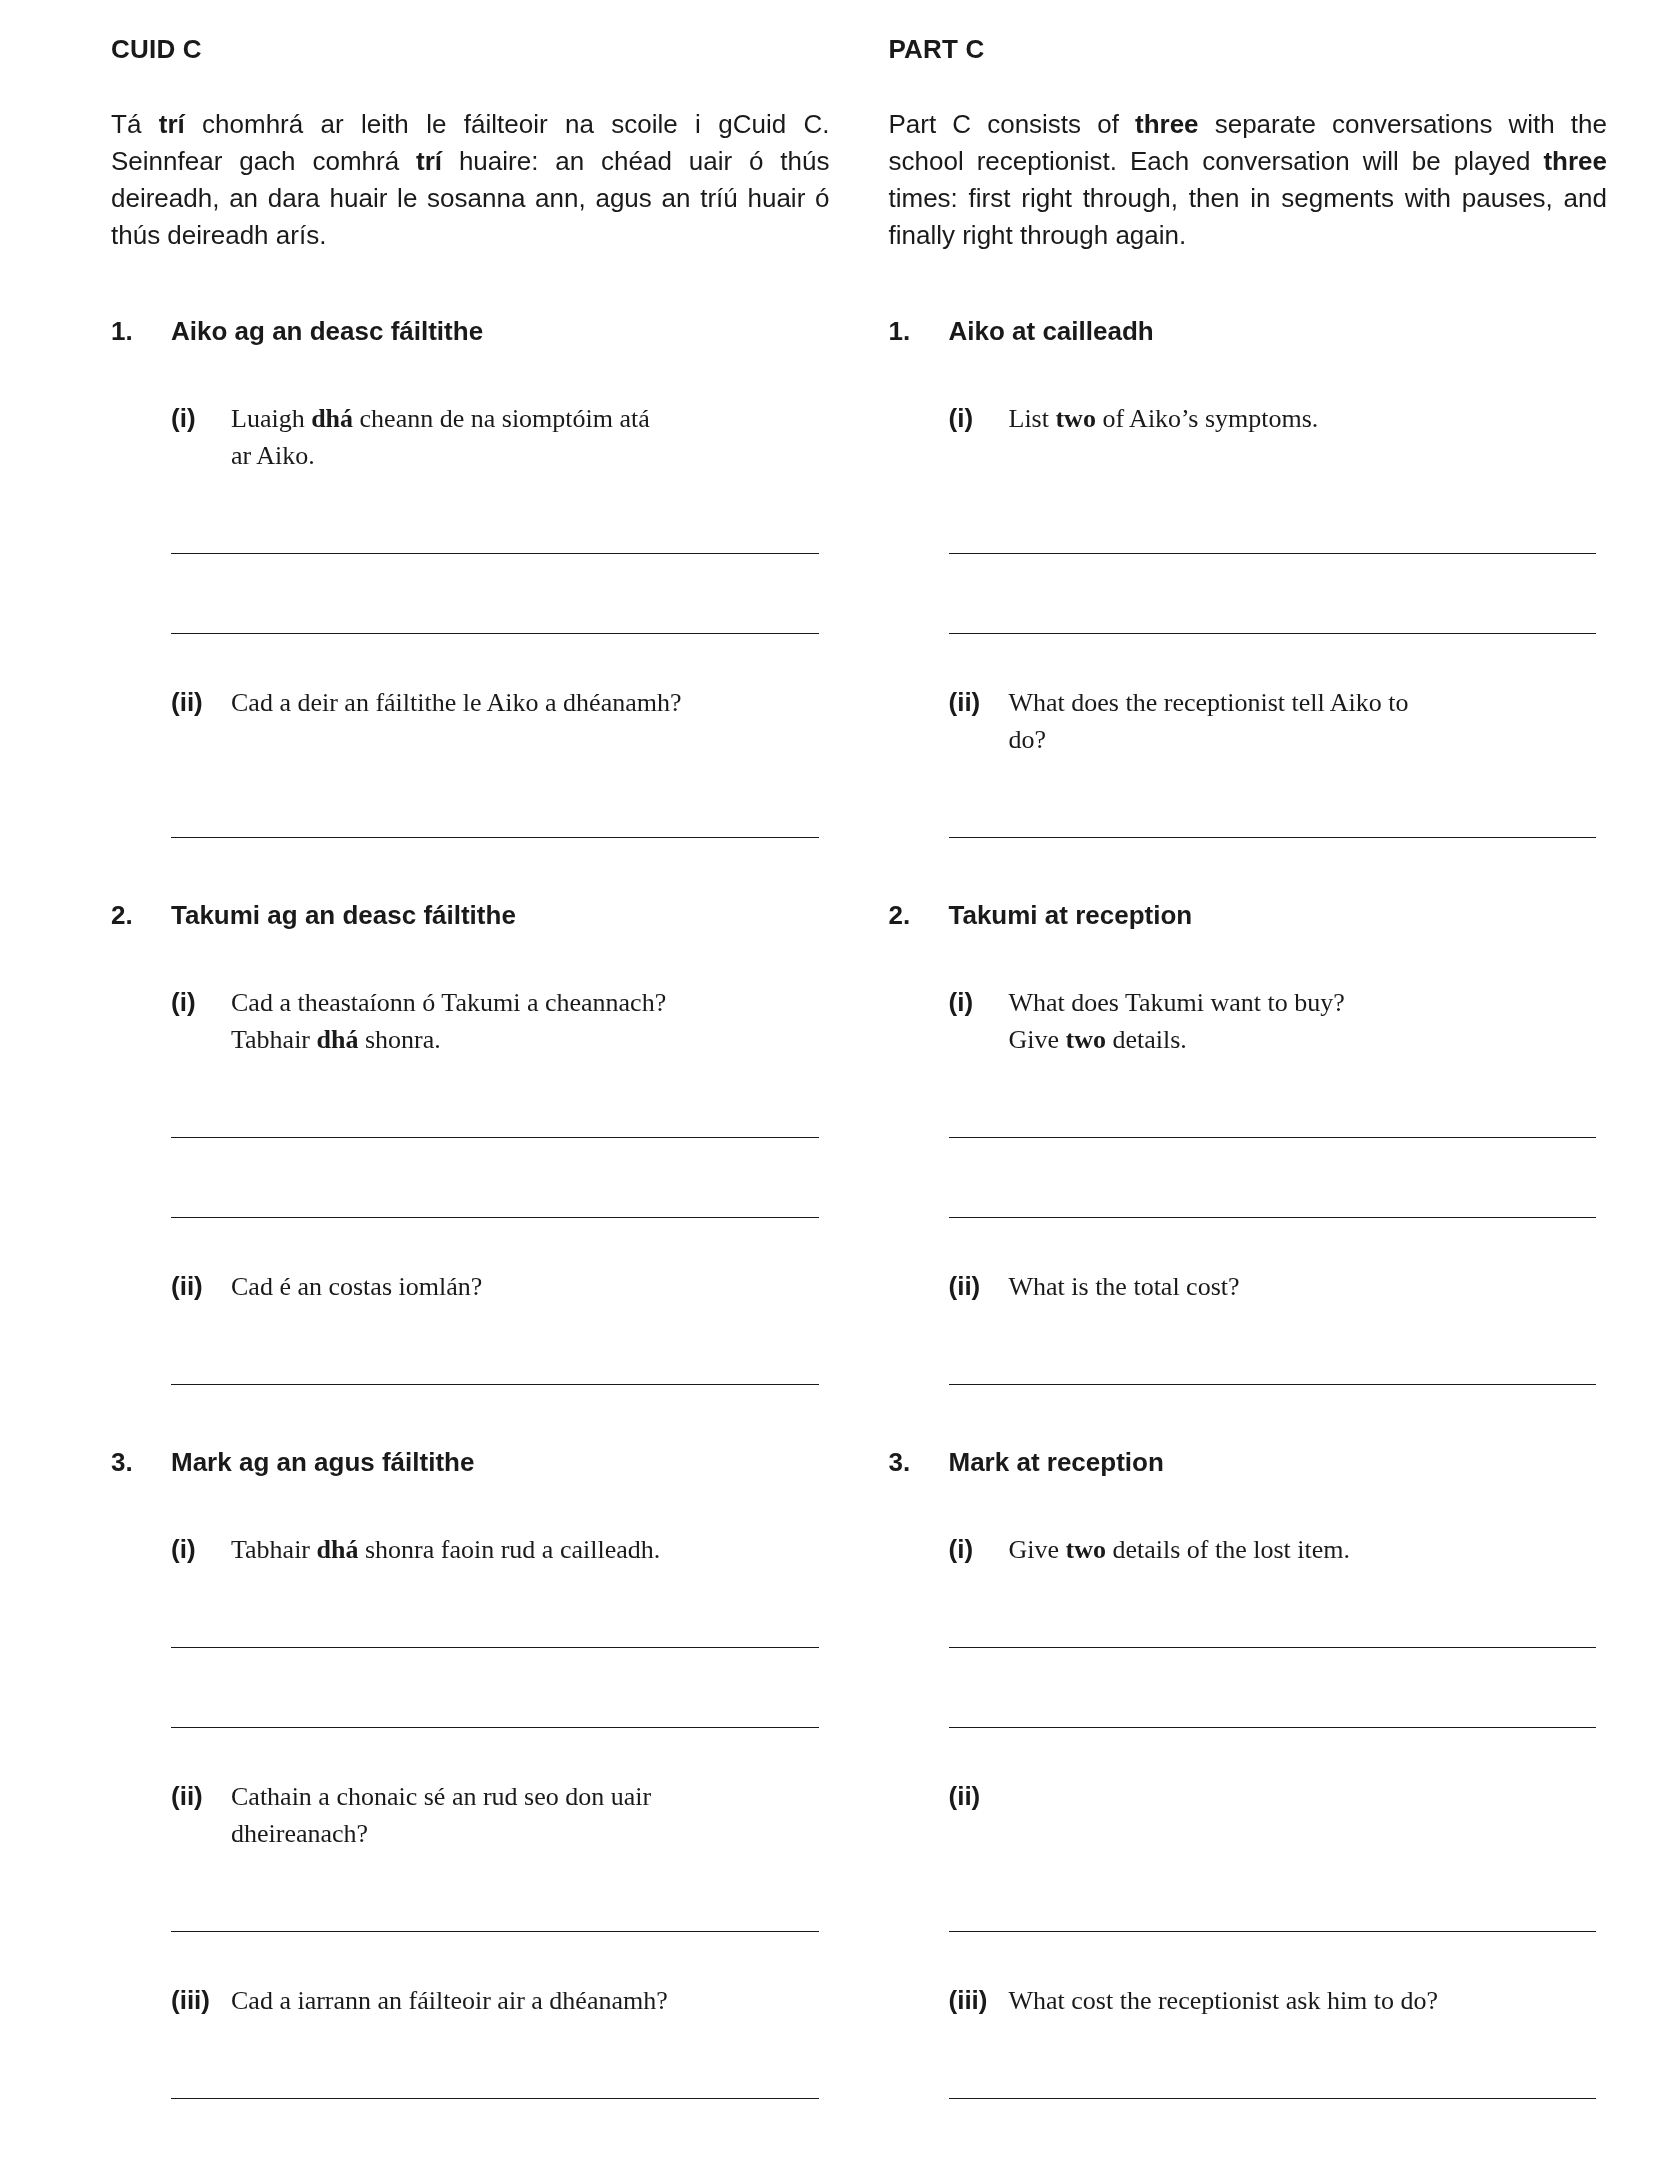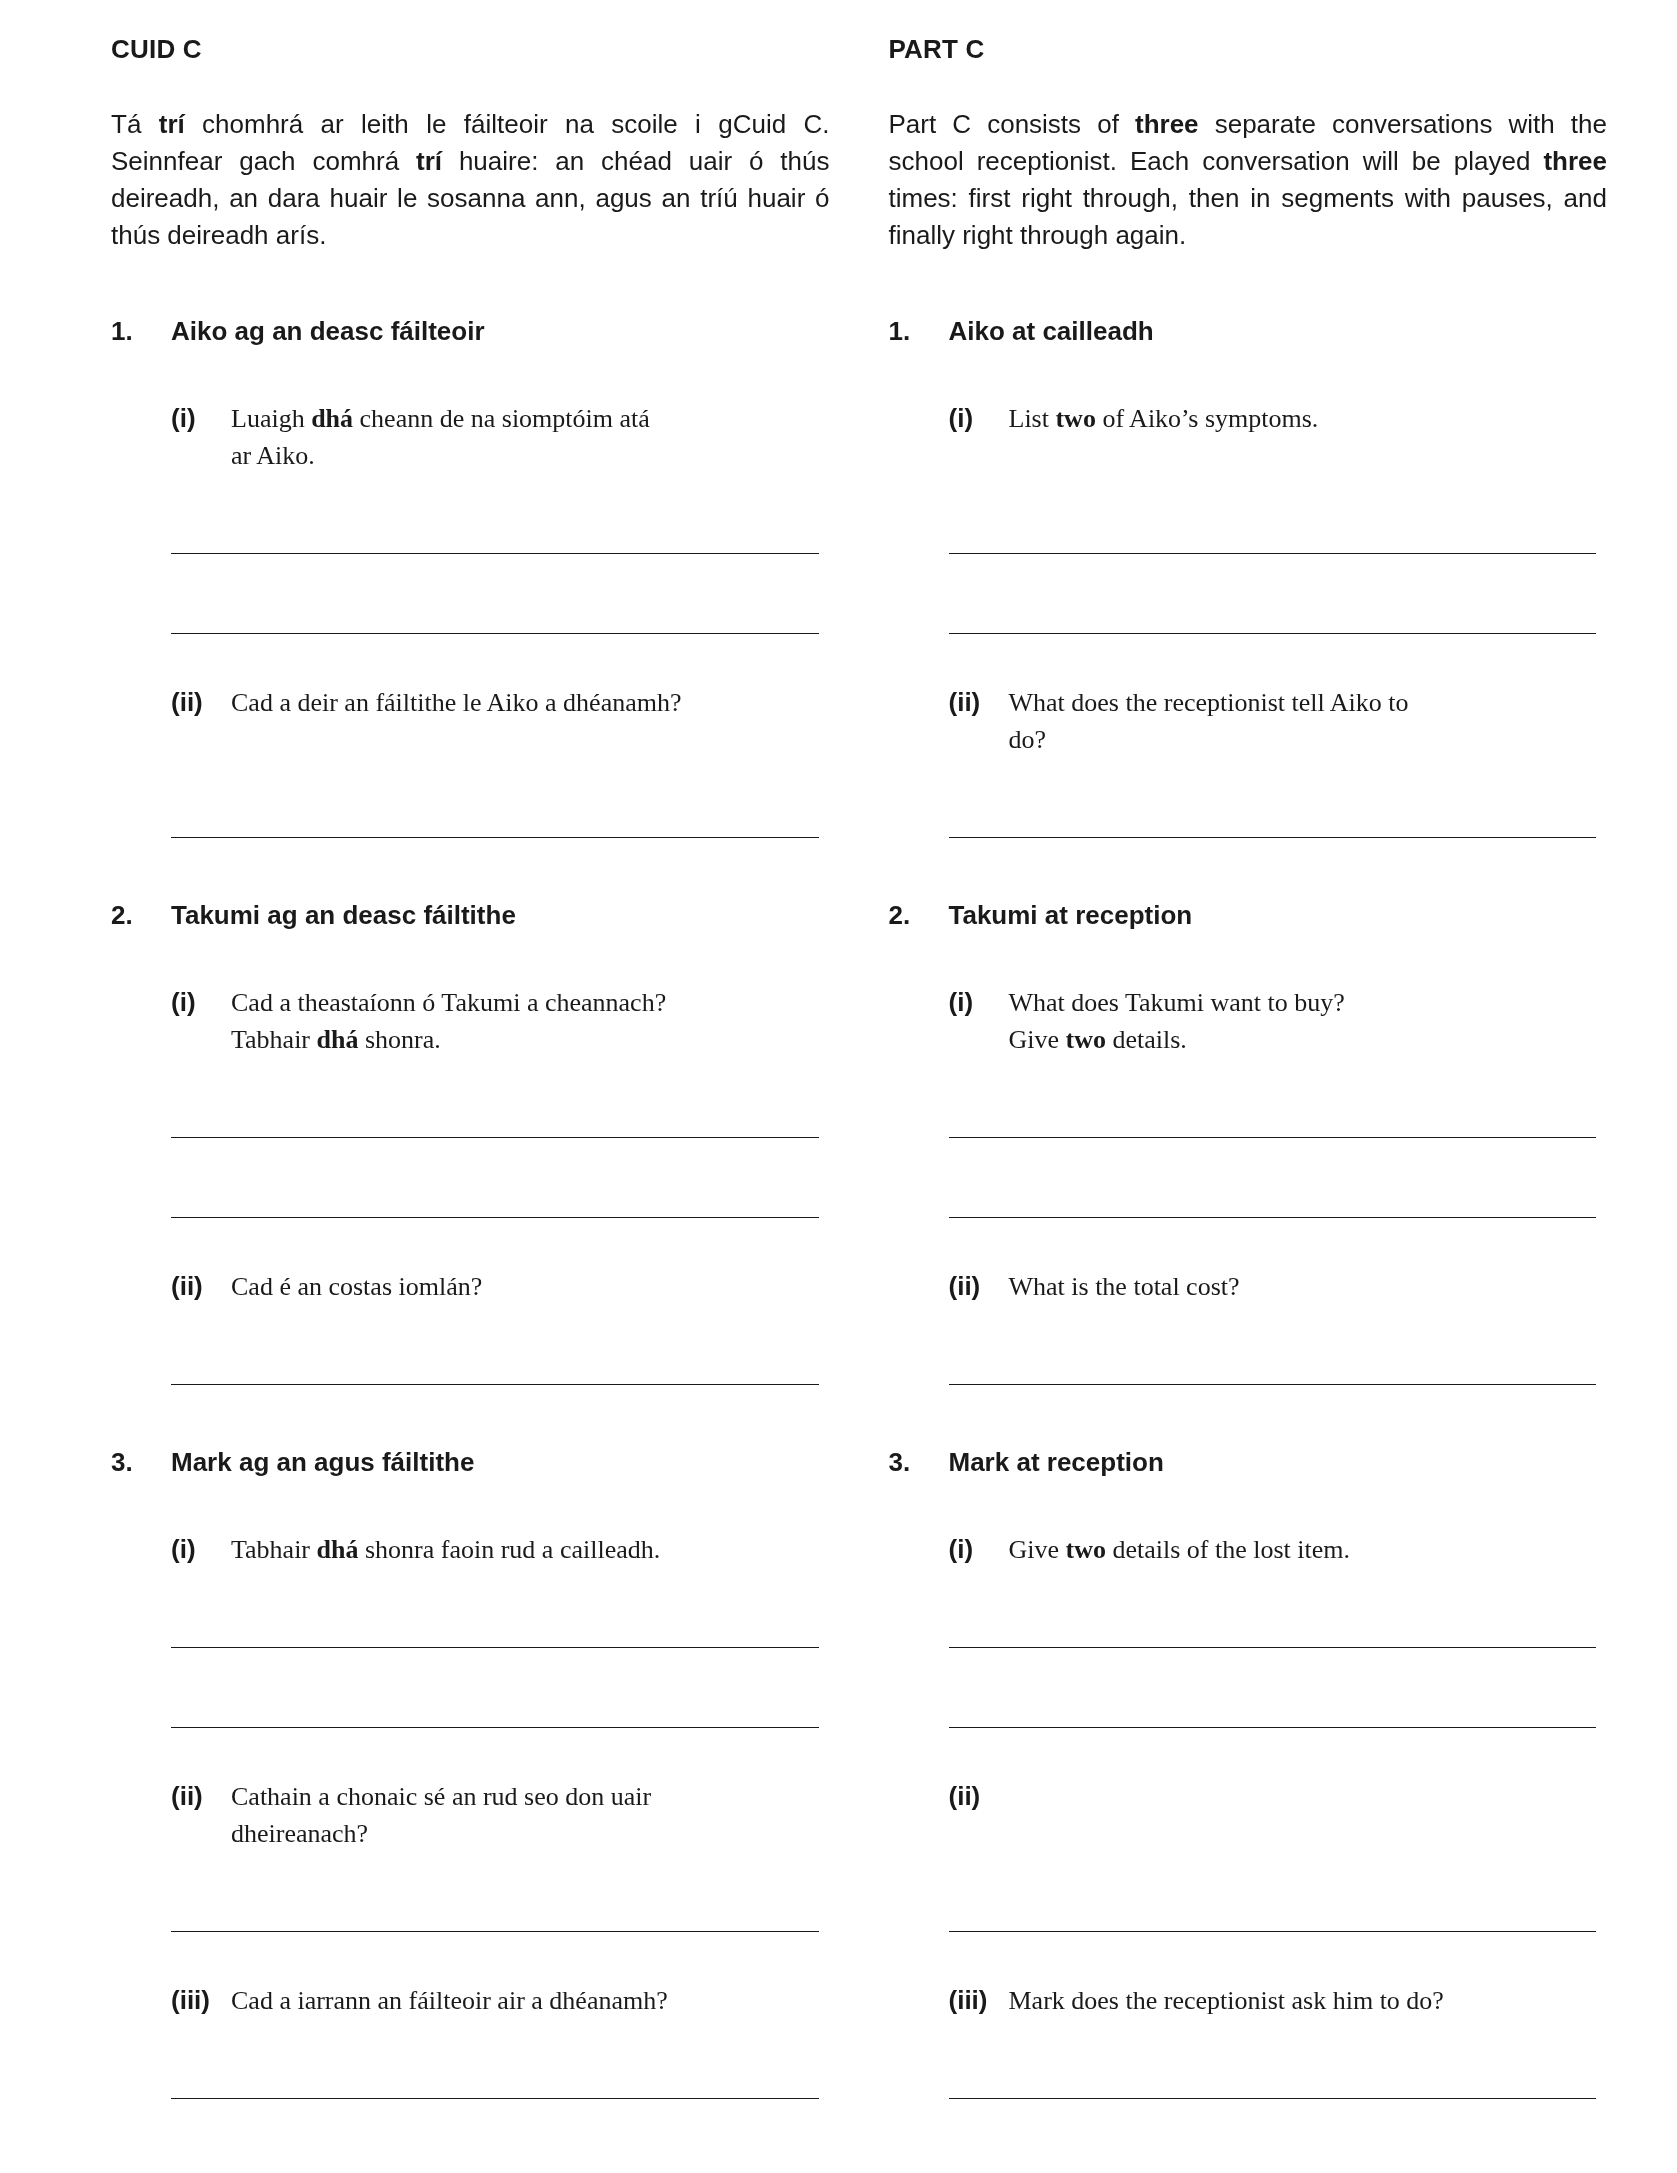--- a/index.html
+++ b/index.html
@@ -40,21 +40,21 @@
 <body>
 
 <div class="page">
   <div class="grid" id="doc-grid">
       <div class="cell heading">CUID C</div>
       <div class="cell heading">PART C</div>
       <div class="cell intro">Tá <b>trí</b> chomhrá ar leith le fáilteoir na scoile i gCuid C. Seinnfear gach comhrá <b>trí</b> huaire: an chéad uair ó thús deireadh, an dara huair le sosanna ann, agus an tríú huair ó thús deireadh arís.</div>
       <div class="cell intro">Part C consists of <b>three</b> separate conversations with the school receptionist. Each conversation will be played <b>three</b> times: first right through, then in segments with pauses, and finally right through again.</div>
       <div class="cell section-head">
     <span class="num">1.</span>
-    <span class="title">Aiko ag an deasc fáilteoir</span>
+    <span class="title">Aiko ag an deasc fáiltithe</span>
   </div>
       <div class="cell section-head">
     <span class="num">1.</span>
     <span class="title">Aiko at cailleadh</span>
   </div>
       <div class="cell question">
     <span class="qlabel">(i)</span>
     <span class="qtext">Luaigh <b>dhá</b> cheann de na siomptóim atá<br>ar Aiko.</span>
   </div>
       <div class="cell question">
@@ -133,19 +133,19 @@
     <span class="qlabel">(ii)</span>
   </div>
       <div class="cell answer-line"></div>
       <div class="cell answer-line"></div>
       <div class="cell question">
     <span class="qlabel">(iii)</span>
     <span class="qtext">Cad a iarrann an fáilteoir air a dhéanamh?</span>
   </div>
       <div class="cell question">
     <span class="qlabel">(iii)</span>
-    <span class="qtext">Mark does the receptionist ask him to do?</span>
+    <span class="qtext">What cost the receptionist ask him to do?</span>
   </div>
       <div class="cell answer-line"></div>
       <div class="cell answer-line"></div>
     </div>
 </div>
 
 
 </body></html>

